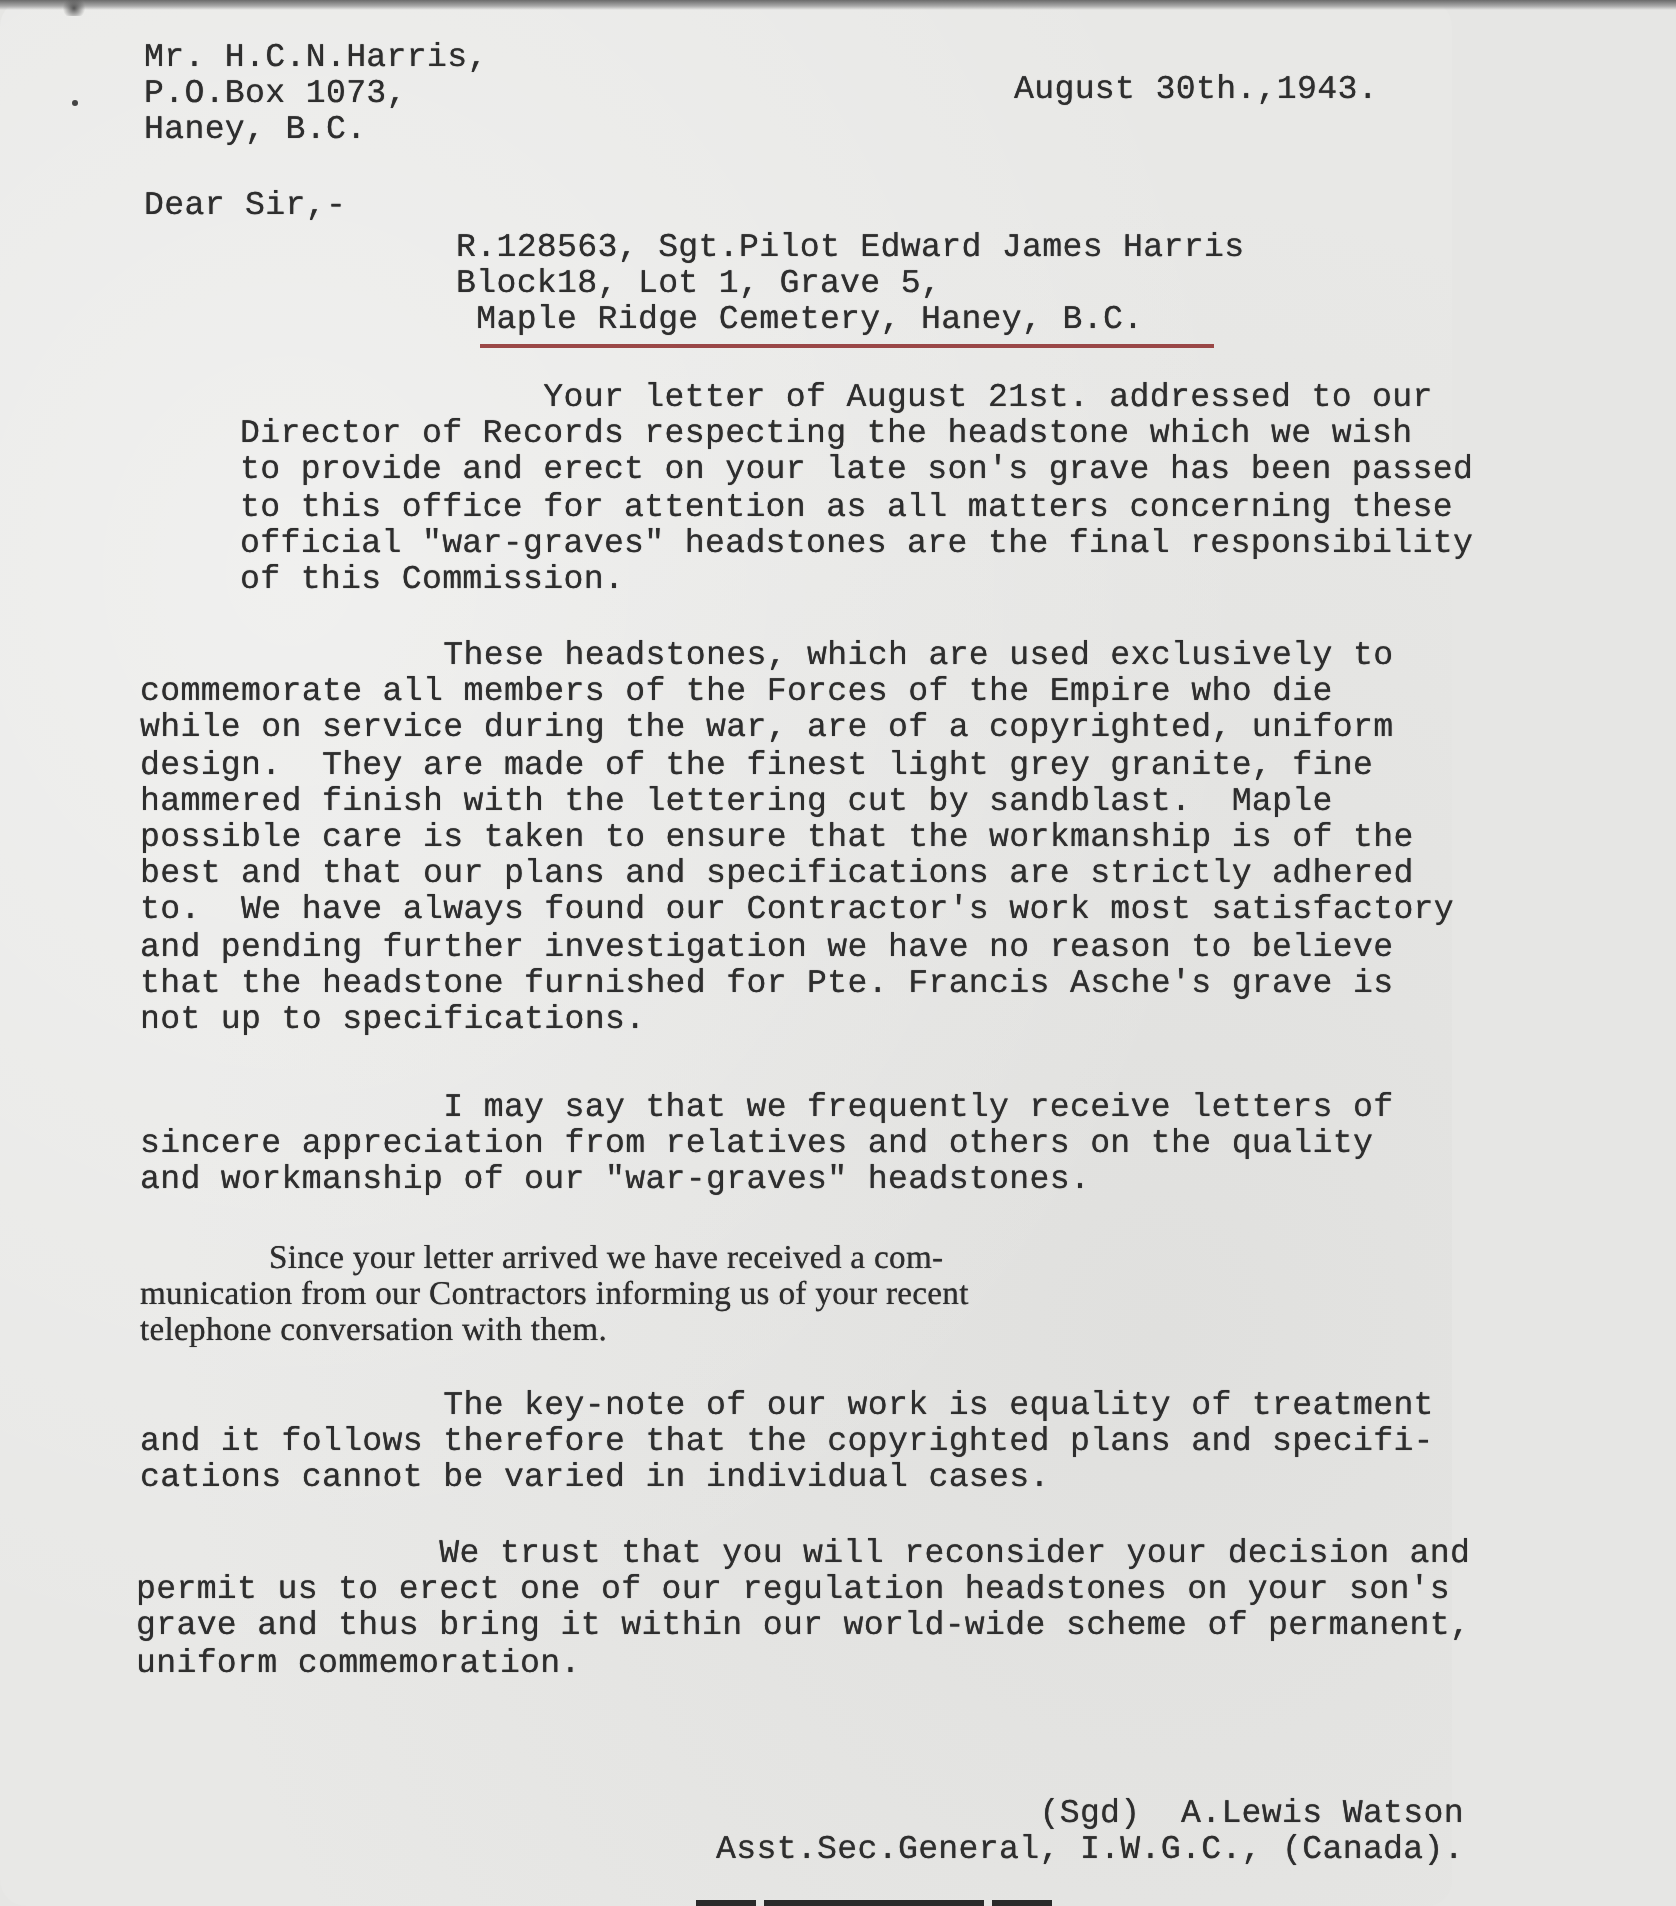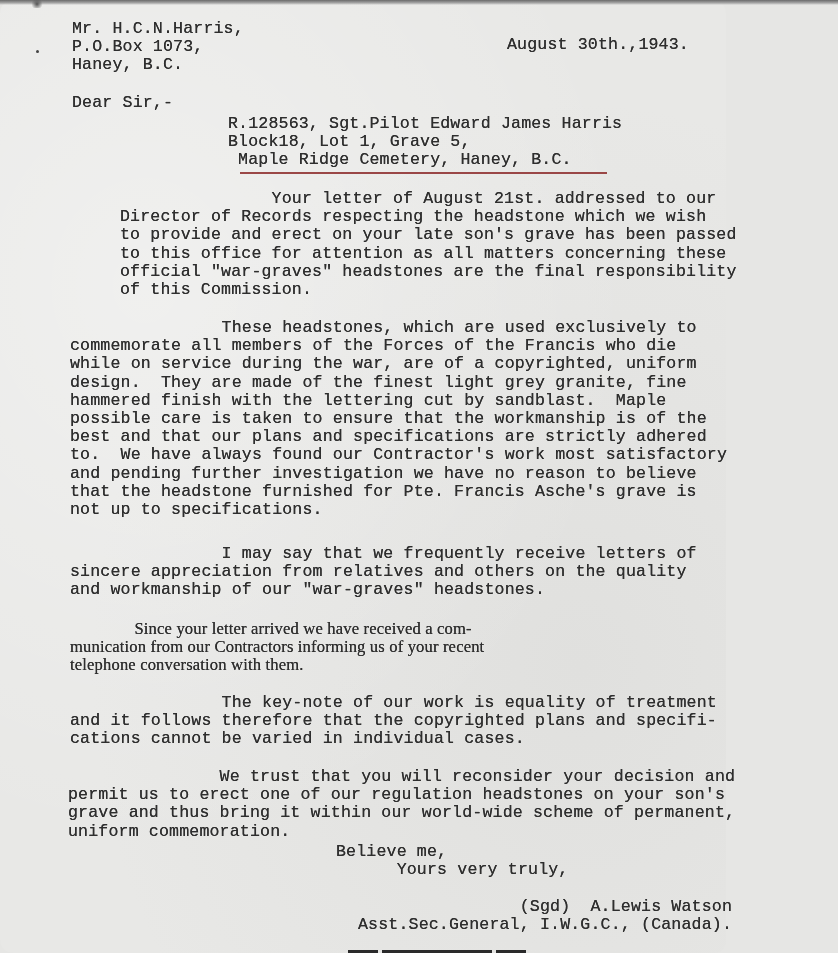--- a/index.html
+++ b/index.html
@@ -109,21 +109,21 @@
   <div class="underline-red"></div>
 
   <div class="tw p1"><span>               Your letter of August 21st. addressed to our</span>
 <span>Director of Records respecting the headstone which we wish</span>
 <span>to provide and erect on your late son's grave has been passed</span>
 <span>to this office for attention as all matters concerning these</span>
 <span>official "war-graves" headstones are the final responsibility</span>
 <span>of this Commission.</span></div>
 
   <div class="tw p2"><span>               These headstones, which are used exclusively to</span>
-<span>commemorate all members of the Forces of the Francis who die</span>
+<span>commemorate all members of the Forces of the Empire who die</span>
 <span>while on service during the war, are of a copyrighted, uniform</span>
 <span>design.  They are made of the finest light grey granite, fine</span>
 <span>hammered finish with the lettering cut by sandblast.  Maple</span>
 <span>possible care is taken to ensure that the workmanship is of the</span>
 <span>best and that our plans and specifications are strictly adhered</span>
 <span>to.  We have always found our Contractor's work most satisfactory</span>
 <span>and pending further investigation we have no reason to believe</span>
 <span>that the headstone furnished for Pte. Francis Asche's grave is</span>
 <span>not up to specifications.</span></div>
 
@@ -137,22 +137,20 @@
 
   <div class="tw p5"><span>               The key-note of our work is equality of treatment</span>
 <span>and it follows therefore that the copyrighted plans and specifi-</span>
 <span>cations cannot be varied in individual cases.</span></div>
 
   <div class="tw p6"><span>               We trust that you will reconsider your decision and</span>
 <span>permit us to erect one of our regulation headstones on your son's</span>
 <span>grave and thus bring it within our world-wide scheme of permanent,</span>
 <span>uniform commemoration.</span></div>
 
-  <div class="tw close1"><span>Believe me,</span>
-<span>      Yours very truly,</span></div>
 
   <div class="tw sig"><span>                (Sgd)  A.Lewis Watson</span>
 <span>Asst.Sec.General, I.W.G.C., (Canada).</span></div>
 
   <div class="bottom-bars">
     <span style="left:0;width:30px;"></span>
     <span style="left:34px;width:110px;"></span>
     <span style="left:148px;width:30px;"></span>
   </div>
 </div>

